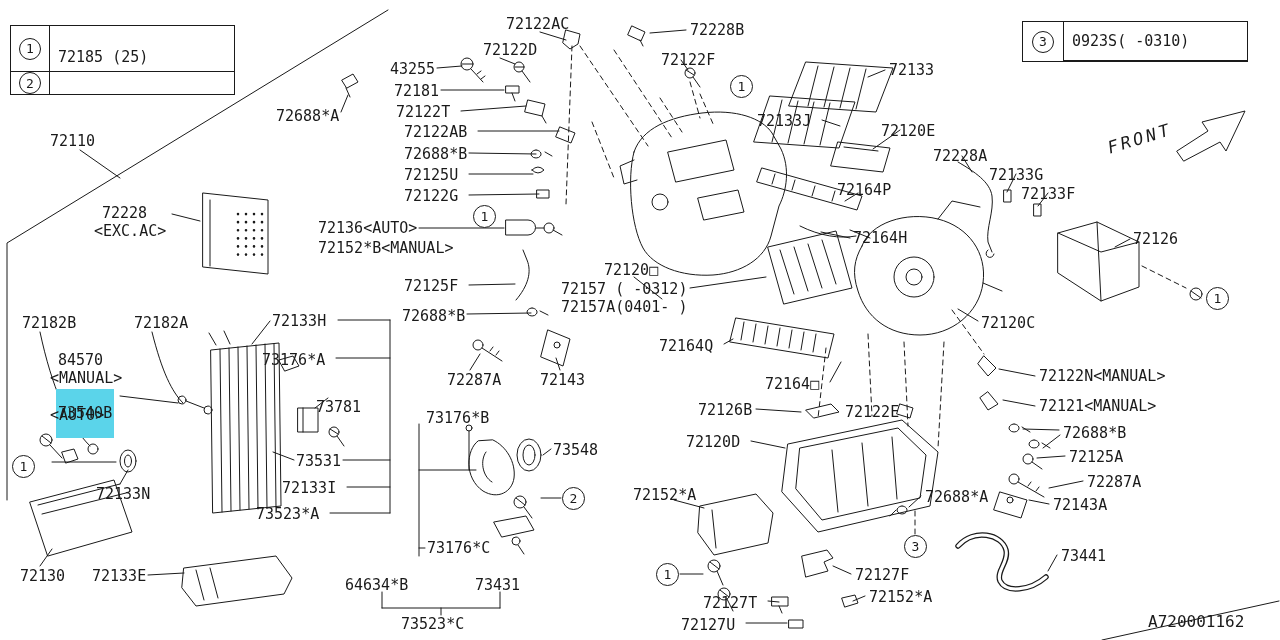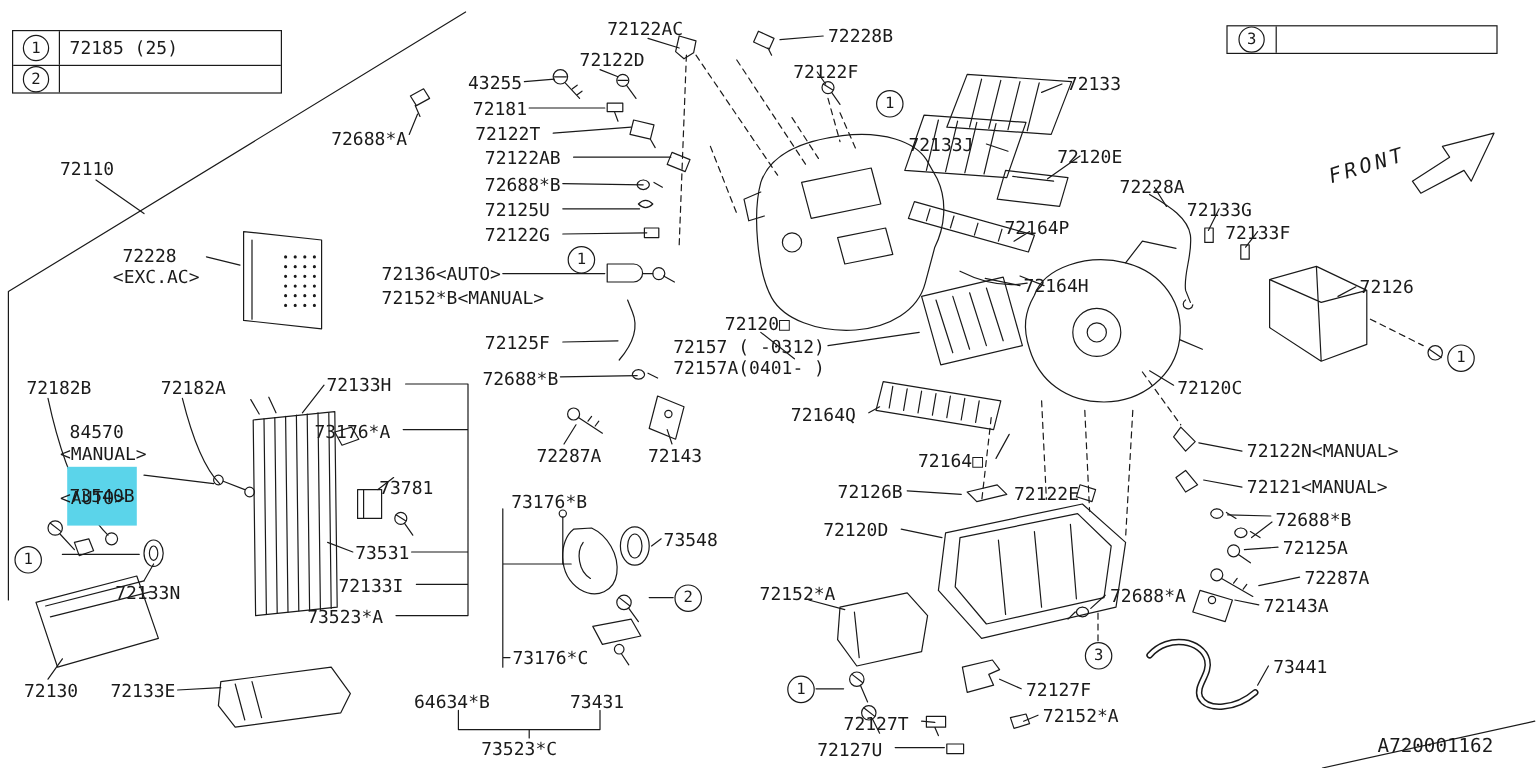--- a/index.html
+++ b/index.html
@@ -12,21 +12,21 @@
            font-size:13px;display:flex;align-items:center;justify-content:center;background:#fff;z-index:3;}
   .legend{position:absolute;border:1.5px solid #1a1a1a;background:#fff;z-index:2;}
   .legend-left{left:10px;top:25px;width:223px;}
   .lrow{display:flex;border-bottom:1.5px solid #1a1a1a;}
   .lrow:last-child{border-bottom:none;}
   .lnum{width:38px;display:flex;align-items:center;justify-content:center;border-right:1.5px solid #1a1a1a;}
   .circ{width:20px;height:20px;border:1.4px solid #1a1a1a;border-radius:50%;font-size:13px;
         display:flex;align-items:center;justify-content:center;background:#fff;}
   .ltxt{padding:1px 8px;font-size:15px;display:flex;flex-direction:column;justify-content:center;}
   .ltxt div{line-height:24px;}
-  .lrow1 .ltxt div{line-height:26px;}
+  .lrow1 .ltxt div{line-height:26px;margin-top:17px;}
   .legend-right{left:1022px;top:21px;width:224px;display:flex;}
   .lr-num{width:40px;display:flex;align-items:center;justify-content:center;border-right:1.5px solid #1a1a1a;}
   .lr-rows{flex:1;}
   .lr-row{height:38px;display:flex;align-items:center;padding-left:8px;font-size:15px;}
   .lr-row:first-child{border-bottom:1.5px solid #1a1a1a;}
   .front{position:absolute;left:1108px;top:138px;font-size:17px;font-style:italic;letter-spacing:3px;
          transform:rotate(-17deg);transform-origin:left center;}
   .doccode{position:absolute;left:1148px;top:612px;font-size:16px;}
 </style>
 </head>
@@ -242,20 +242,21 @@
           <span class="circ">2</span>
         </div>
     </div>
   </div>
 
   <div class="legend legend-right">
     <div class="lr-num">
         <span class="circ">3</span>
       </div>
     <div class="lr-rows">
+      <div class="lr-row">0923S( -0310)</div>
     </div>
   </div>
 
   <span class="lbl" style="left:506px;top:16px">72122AC</span>
   <span class="lbl" style="left:690px;top:22px">72228B</span>
   <span class="lbl" style="left:483px;top:42px">72122D</span>
   <span class="lbl" style="left:661px;top:52px">72122F</span>
   <span class="lbl" style="left:390px;top:61px">43255</span>
   <span class="lbl" style="left:889px;top:62px">72133</span>
   <span class="lbl" style="left:394px;top:83px">72181</span>

